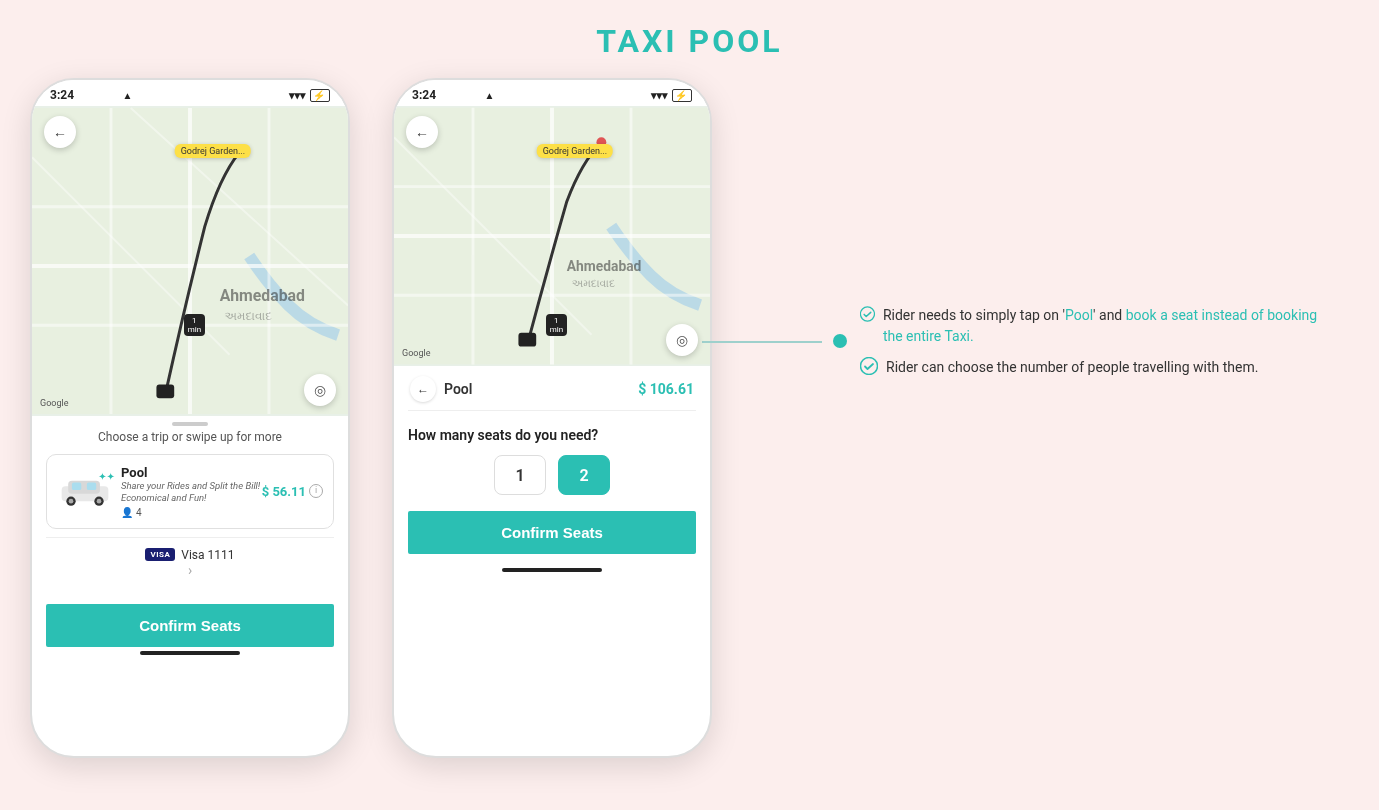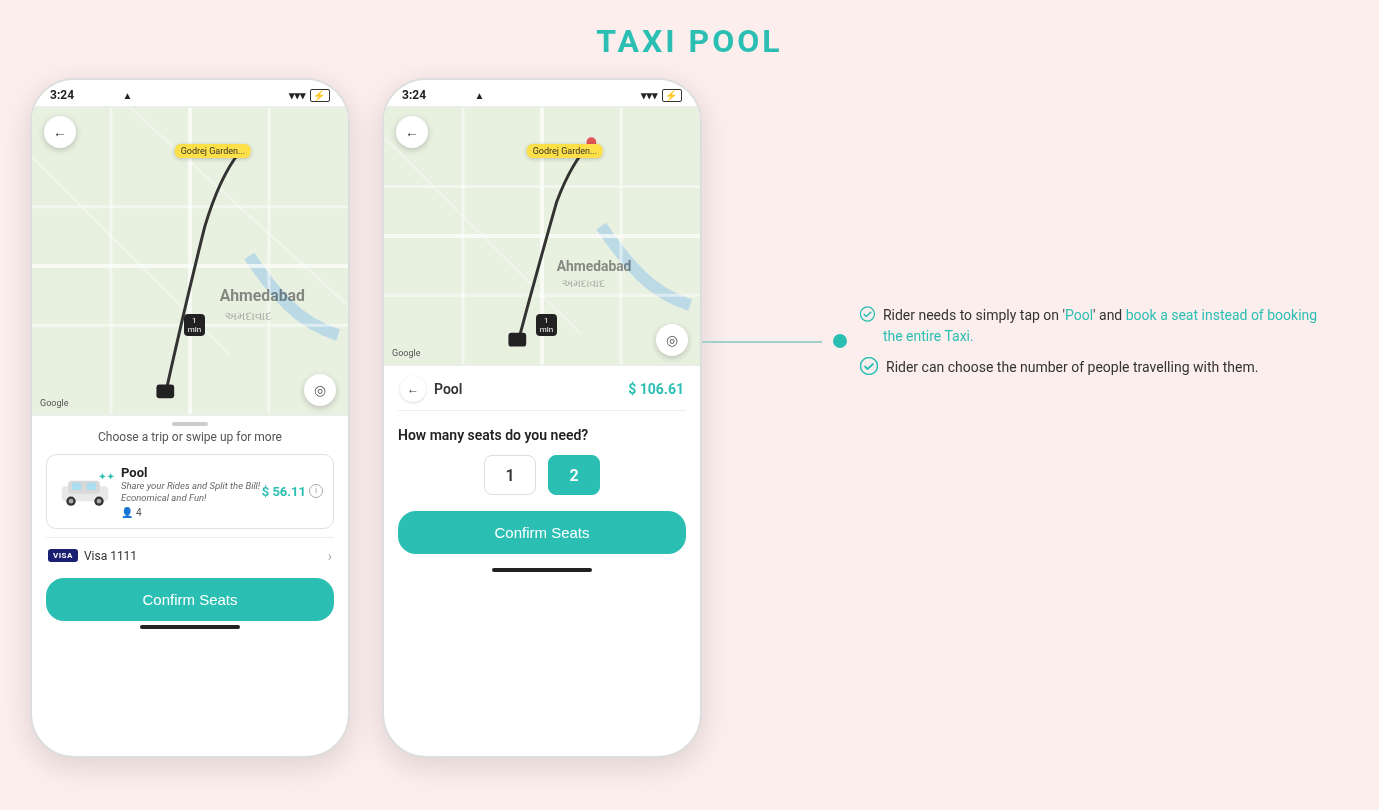--- a/index.html
+++ b/index.html
@@ -21,21 +21,21 @@
       padding-top: 22px;
       padding-bottom: 18px;
     }
 
     .phones-area {
       display: flex;
       flex-direction: row;
       align-items: flex-start;
       justify-content: flex-start;
       padding-left: 30px;
-      gap: 32px;
+      gap: 42px;
       position: relative;
     }
 
     
     .phone {
       width: 320px;
       height: 680px;
       background: #fff;
       border-radius: 44px;
       border: 2px solid #ddd;
@@ -241,20 +241,21 @@
     }
 
     
     .payment-row {
       display: flex;
       align-items: center;
       justify-content: space-between;
       padding: 10px 2px;
       border-top: 1px solid #eee;
       margin-top: 6px;
+      flex-direction: column;
     }
     .visa-badge {
       background: #1a1f71;
       color: #fff;
       font-size: 8px;
       font-weight: 700;
       border-radius: 3px;
       padding: 2px 5px;
       margin-right: 6px;
       letter-spacing: 0.5px;
@@ -268,27 +269,27 @@
       font-size: 14px;
     }
 
     
     .confirm-btn {
       display: block;
       width: 100%;
       background: #2bbfb3;
       color: #fff;
       border: none;
-      border-radius: 18px;
+      border-radius: 2px;
       padding: 13px 0;
       font-size: 15px;
-      font-weight: 400;
+      font-weight: 700;
       text-align: center;
       cursor: pointer;
-      margin-top: 4px;
+      margin-top: 16px;
     }
 
     
     .seats-panel {
       padding: 0 14px 10px 14px;
     }
 
     .seats-header {
       display: flex;
       align-items: center;

